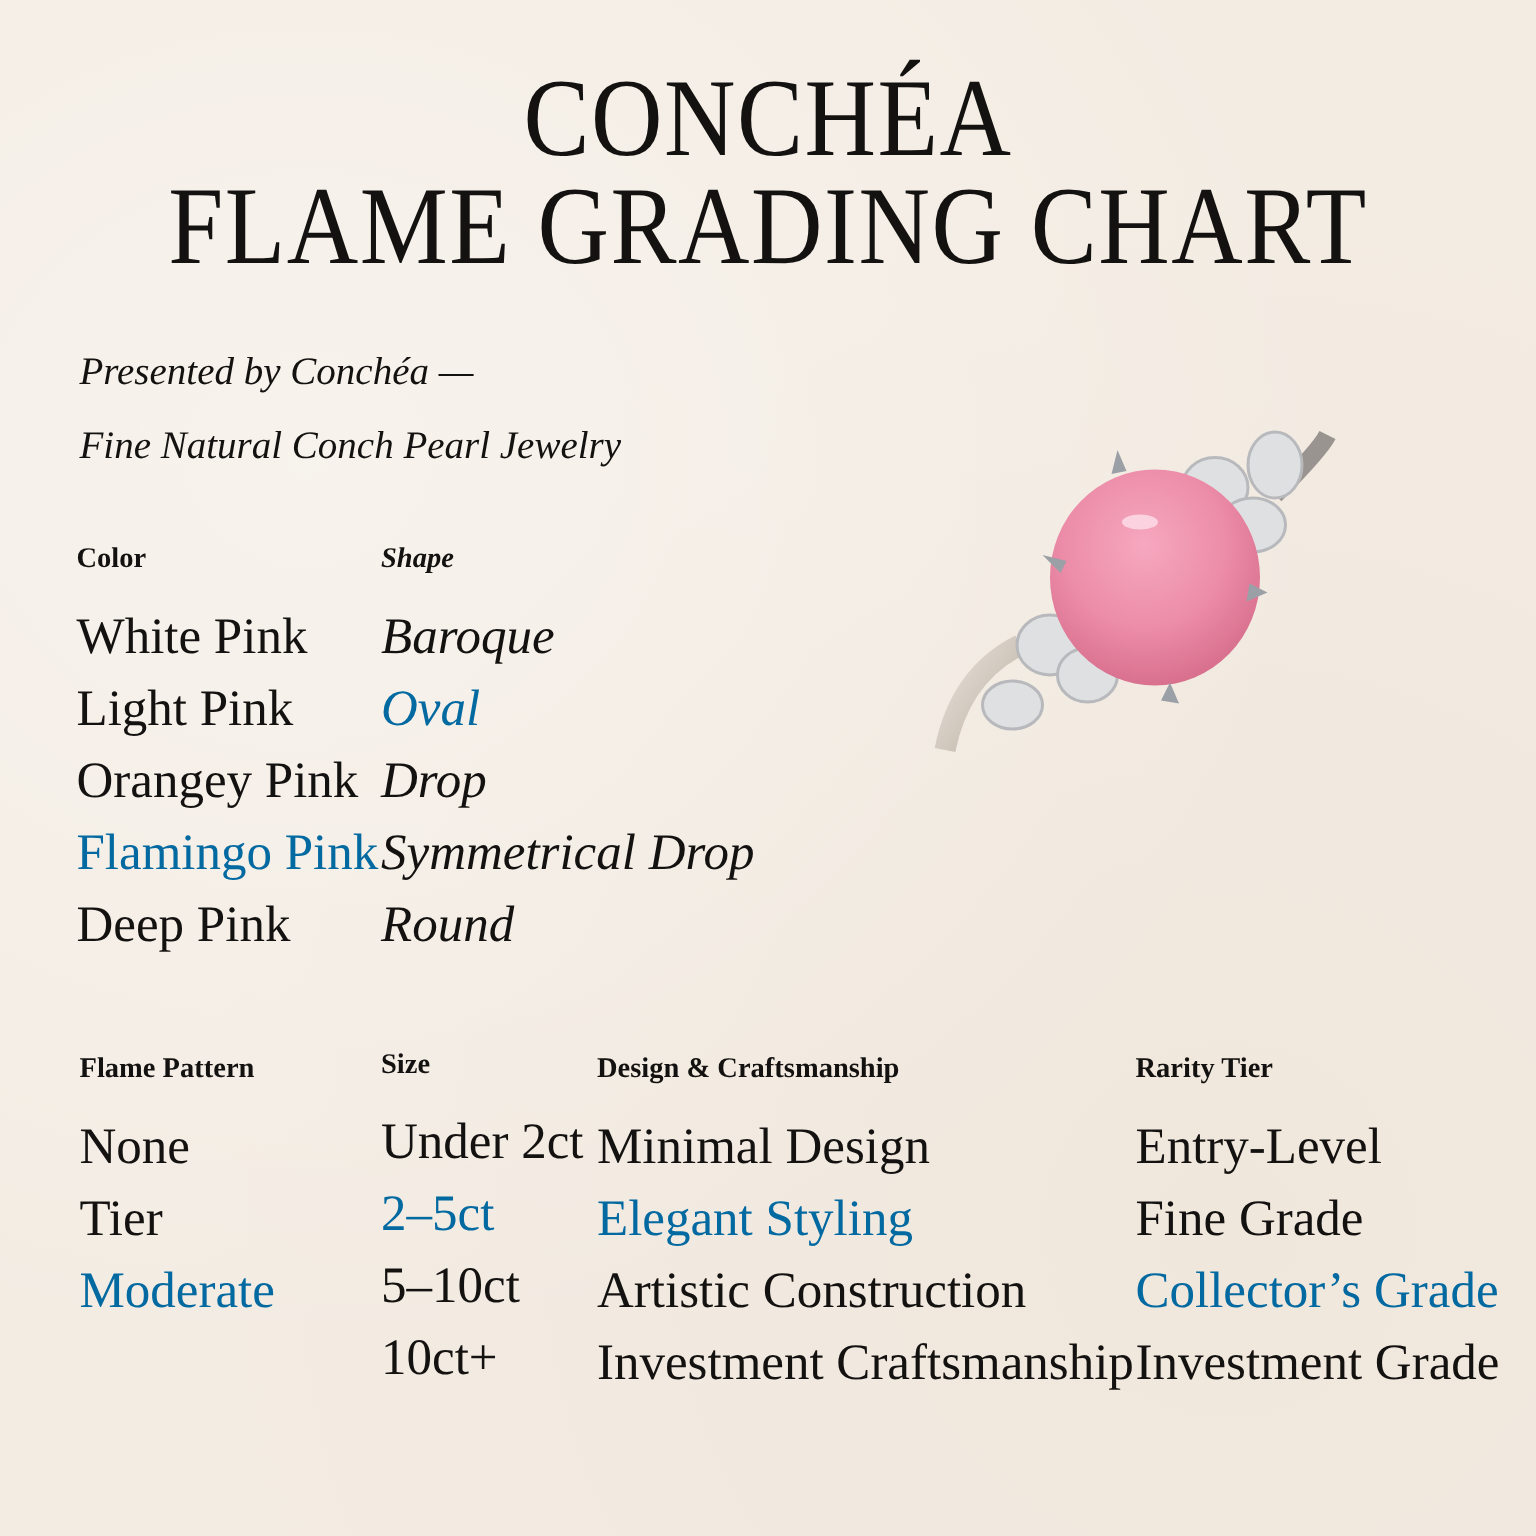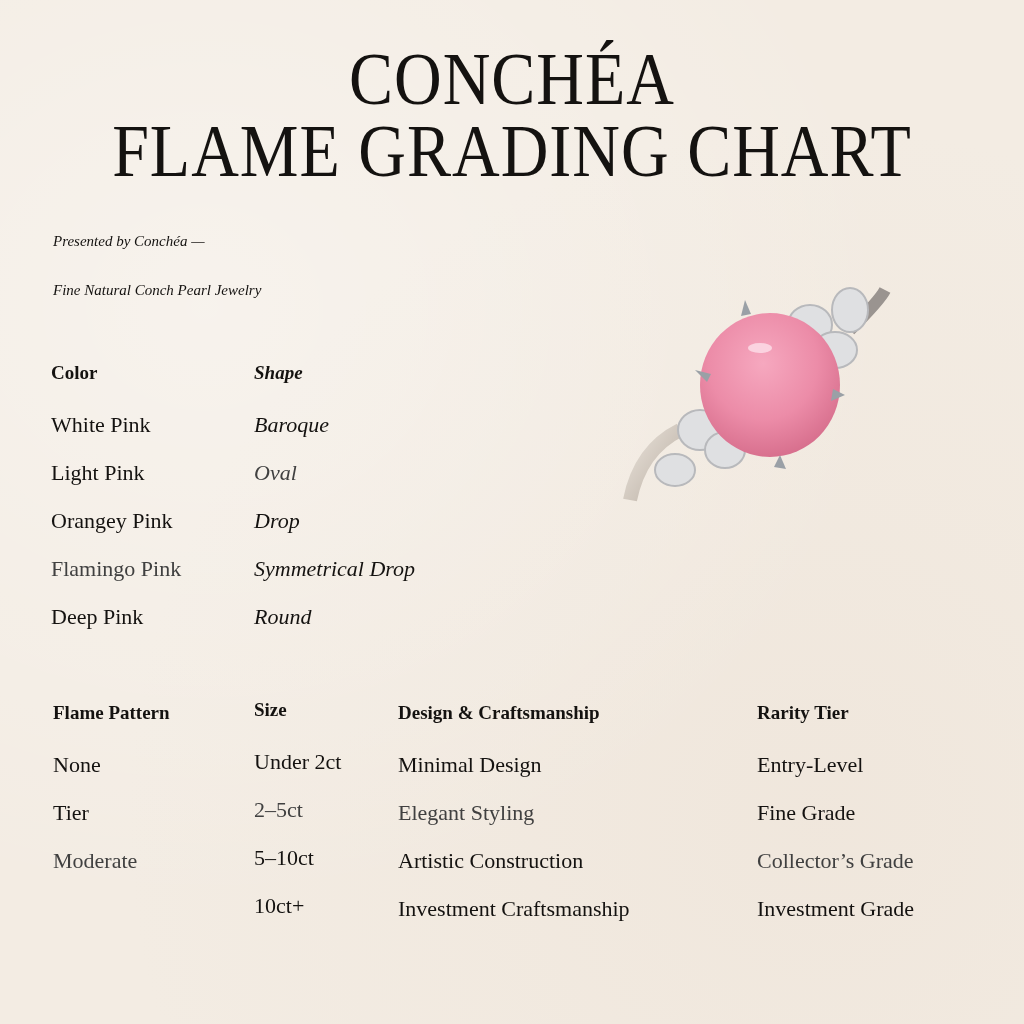--- a/index.html
+++ b/index.html
@@ -13,26 +13,26 @@
     color:#141210;
     position:relative;
   }
   .title {
     position:absolute; left:0; right:0; top:44px;
     text-align:center; font-size:66px; line-height:64px; letter-spacing:1px;
     font-weight:normal; transform:scaleY(1.12); transform-origin:top center;
   }
   .title div { margin:0; }
   .subtitle {
-    position:absolute; left:53px; font-style:italic; font-size:15px;
+    position:absolute; left:53px; font-style:italic; font-size:26px;
   }
   .col { position:absolute; }
   .col .hdr { font-weight:bold; font-size:19px; height:52px; line-height:30px; }
-  .col .item { font-size:22px; height:48px; line-height:30px; }
-  .hl { color:#404040; }
+  .col .item { font-size:34px; height:48px; line-height:30px; }
+  .hl { color:#0369a1; }
   .ring { position:absolute; left:620px; top:270px; width:300px; height:250px; }
 </style>
 </head>
 <body>
 
 <div class="title">
   <div>CONCHÉA</div>
   <div>FLAME GRADING CHART</div>
 </div>
 

